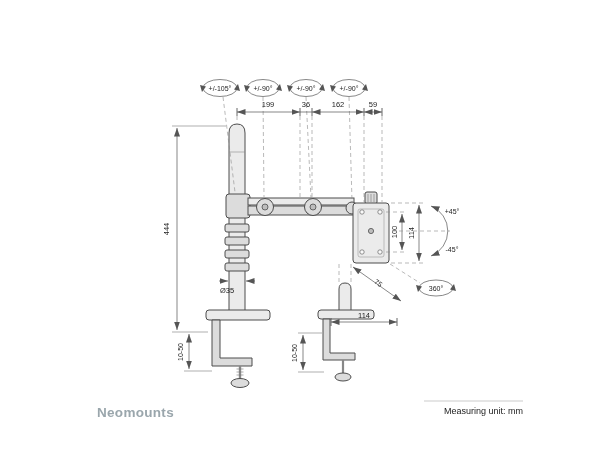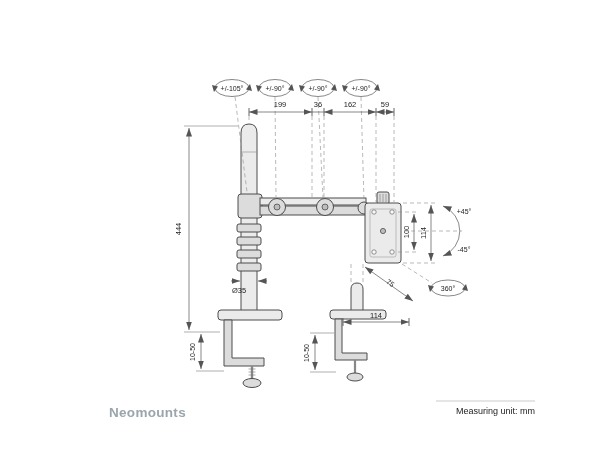--- a/index.html
+++ b/index.html
@@ -1,17 +1,17 @@
 <!DOCTYPE html>
 <html><head>
 <meta charset="utf-8">
 <style>
   html,body{margin:0;padding:0;background:#ffffff;}
   body{width:600px;height:450px;overflow:hidden;}
-  #stage{width:504px;height:450px;position:relative;background:#fff;margin-left:12px;}
+  #stage{width:504px;height:450px;position:relative;background:#fff;}
   svg{display:block;}
   .metal{fill:#ebebeb;stroke:#4d4d4d;stroke-width:1;}
   .metal2{fill:#dcdcdc;stroke:#4d4d4d;stroke-width:1;}
   .hub{fill:#bdbdbd;stroke:#4d4d4d;stroke-width:0.8;}
   .dim{stroke:#555;stroke-width:0.7;fill:none;}
   .tick{stroke:#555;stroke-width:0.9;}
   .ext{stroke:#8a8a8a;stroke-width:0.6;stroke-dasharray:4 3;fill:none;}
   .ext2{stroke:#7a7a7a;stroke-width:0.6;fill:none;}
   .lbl{font-family:"Liberation Sans",sans-serif;font-size:7.5px;fill:#1c1c1c;}
   .lbl-s{font-family:"Liberation Sans",sans-serif;font-size:7px;fill:#1c1c1c;}

